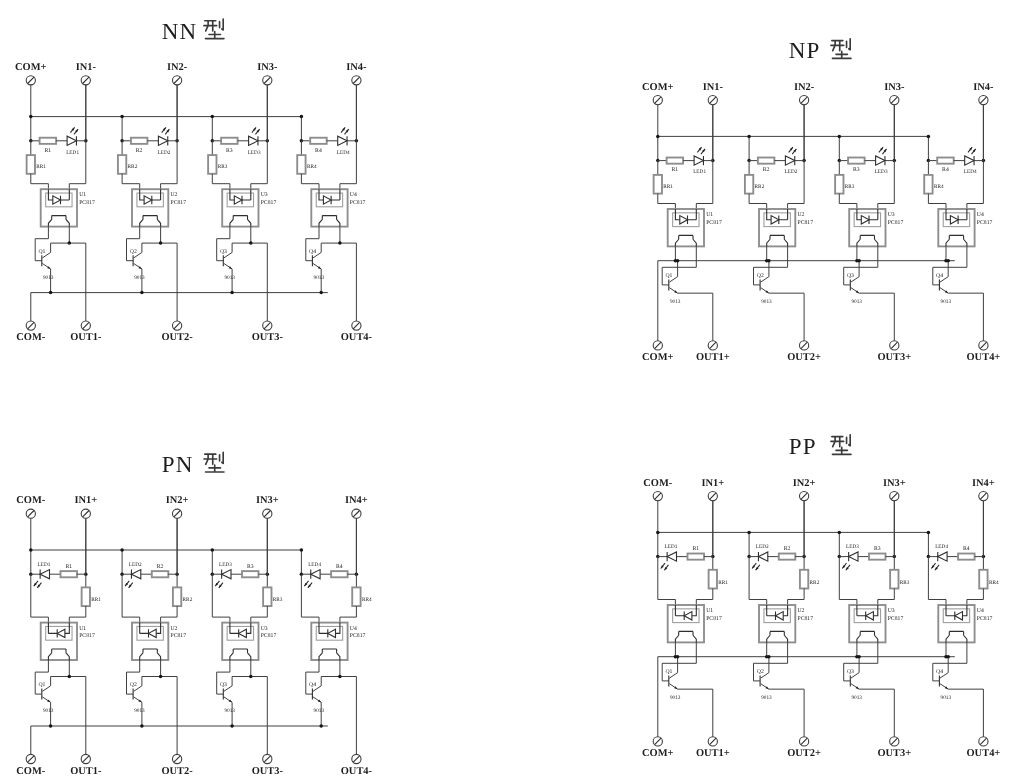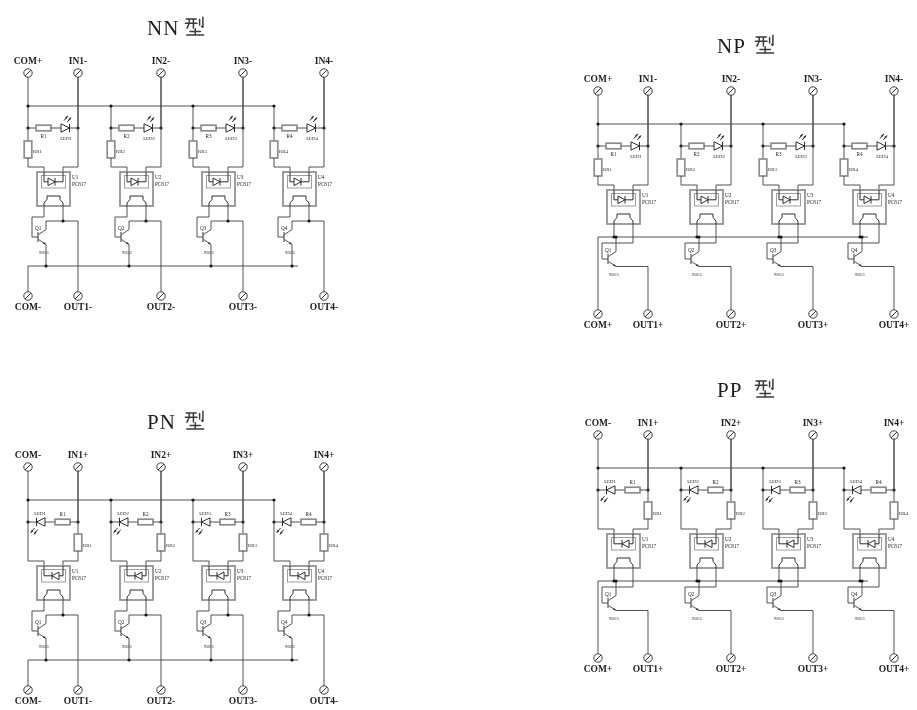--- a/index.html
+++ b/index.html
@@ -846,21 +846,21 @@
           <path d="M234.1 292.9 L239.9 287.1" class="sym"></path>
           <text x="237" y="303.5" class="term" text-anchor="middle">OUT3-</text>
         </g>
         <g>
           <circle cx="318" cy="290" r="4.2" class="term-c"></circle>
           <path d="M315.1 292.9 L320.9 287.1" class="sym"></path>
           <text x="318" y="303.5" class="term" text-anchor="middle">OUT4-</text>
         </g>
       </svg>
     </section>
-  <section class="circuit" style="left:576px;top:368px">
+  <section class="circuit" style="left:576px;top:384px">
       <svg viewBox="0 0 340 320">
         <g>
           <text x="141" y="29" class="title-latin" text-anchor="start">PP</text>
           <g transform="translate(179,10.5)">
             <path d="M1.2 2.4 H11.2 M0.4 6.8 H12 M4.2 2.4 V6.8 L2 11.6 M8.4 2.4 V11.6 M14.6 3 V8.6 M17.9 0.8 V10.8 L16.6 9.8 M10.2 12.2 V18.4 M5 14.9 H15.4 M1.8 18.6 H18.6" class="glyph"></path>
           </g>
         </g>
         <path d="M22 100 H268" class="wire"></path>
         <g>
           <path d="M22 213 H292 M22 213 V285.8" class="wire"></path>

